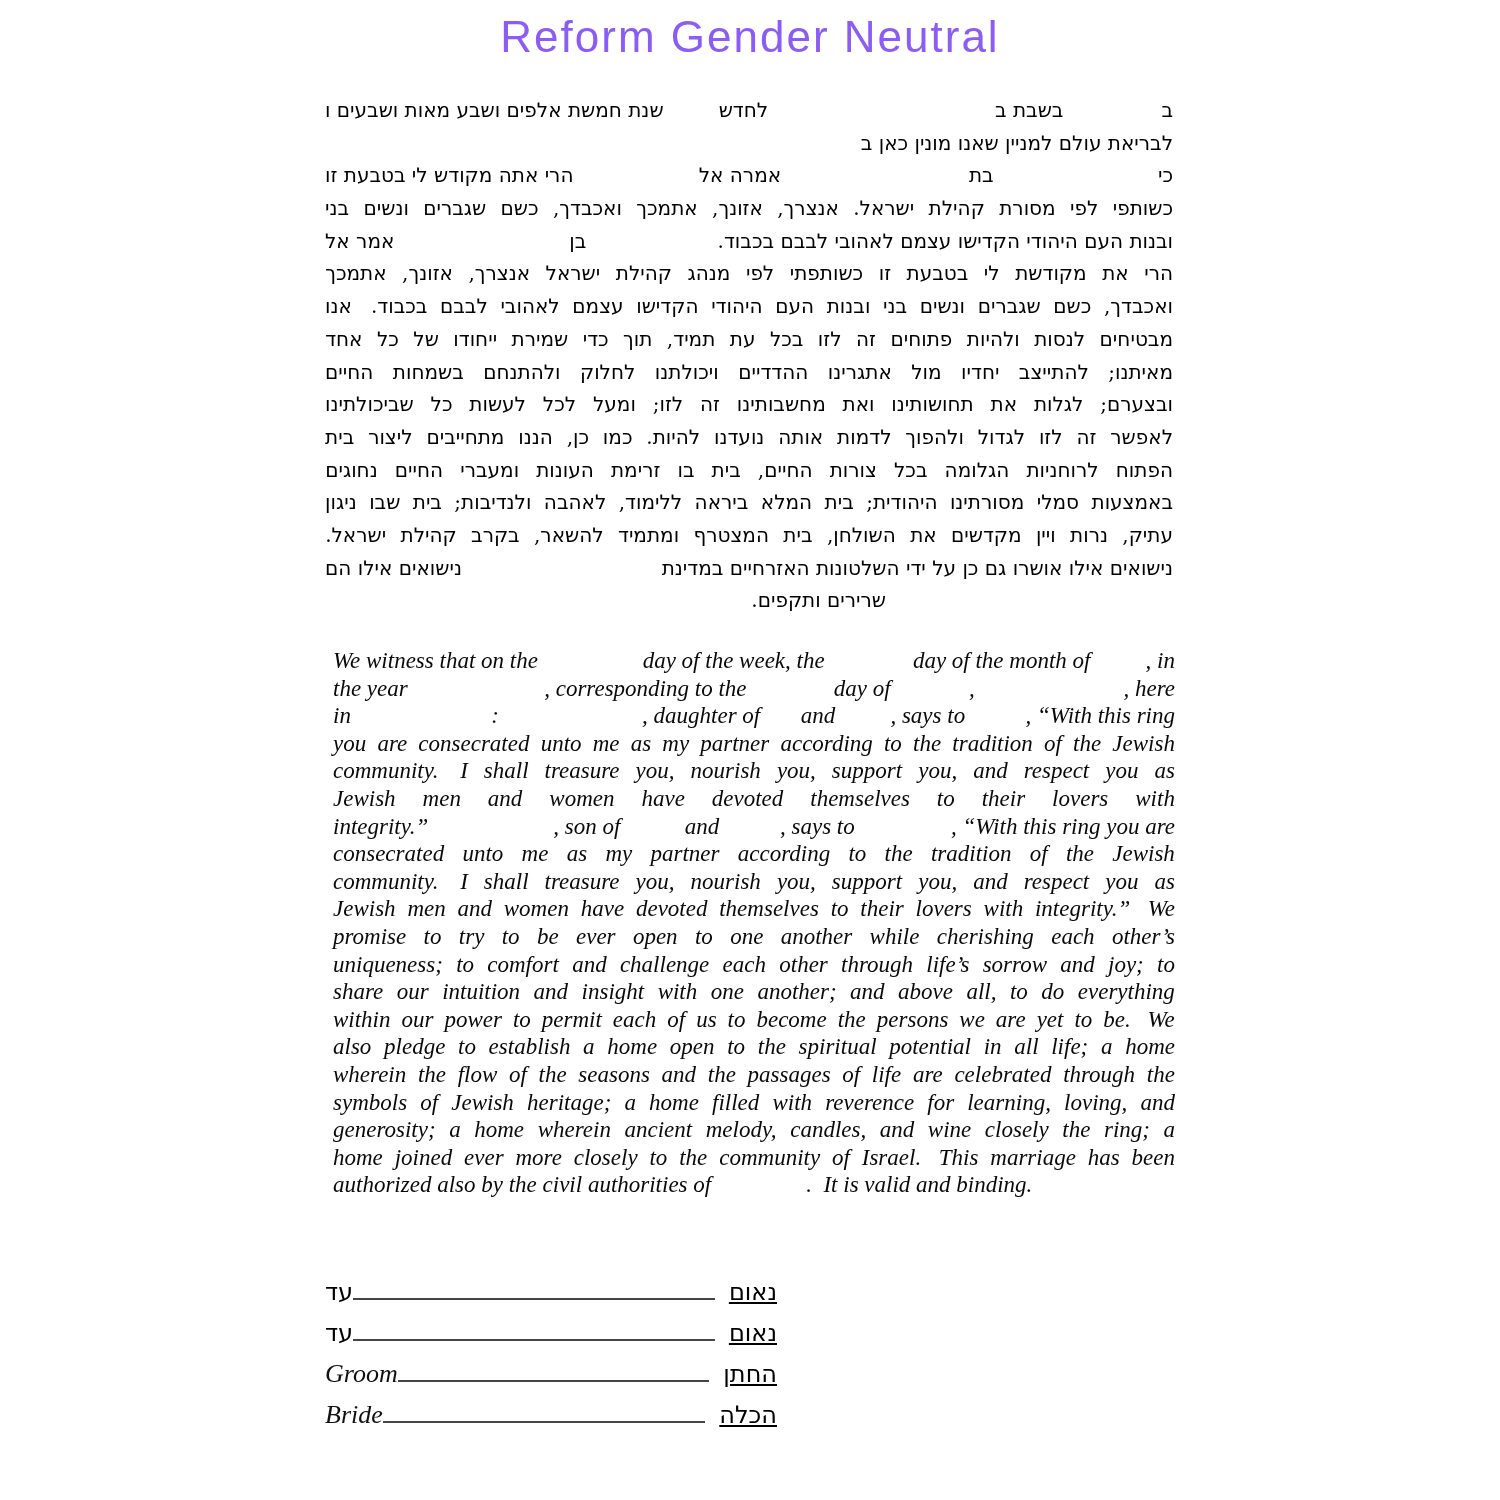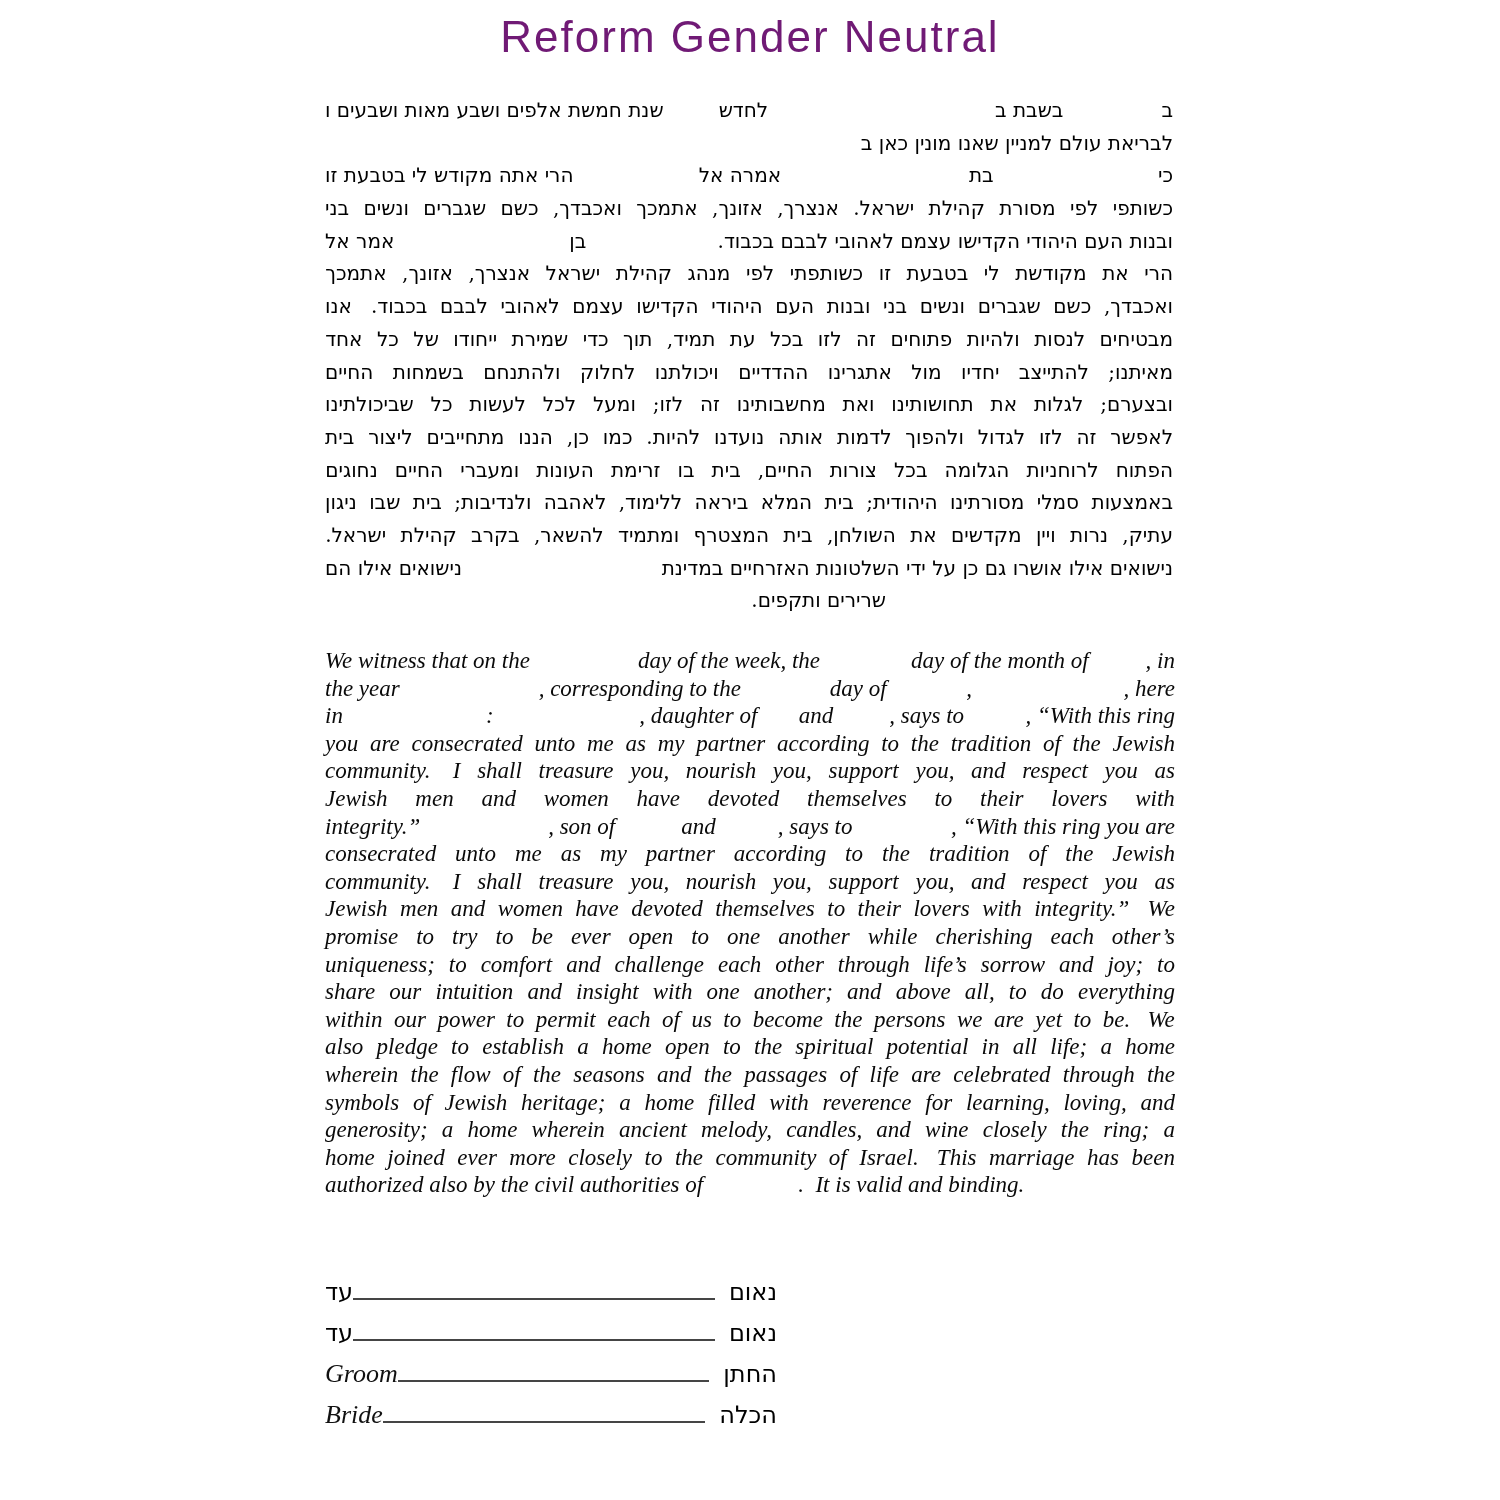--- a/index.html
+++ b/index.html
@@ -1,56 +1,56 @@
 <!DOCTYPE html>
 <html><head>
 <meta charset="utf-8">
 <style>
   html,body{margin:0;padding:0;background:#ffffff;}
   .page{width:1500px;height:1500px;position:relative;background:#ffffff;overflow:hidden;}
 
   .title{
     position:absolute;top:12px;left:0;width:100%;text-align:center;
     font-family:"Liberation Sans",sans-serif;font-weight:400;
-    font-size:44px;letter-spacing:2px;color:#701a75;
+    font-size:44px;letter-spacing:2px;color:#8b5cf6;
   }
 
   .hebrew-block{
     position:absolute;left:325px;top:94px;width:848px;
     direction:rtl;text-align:right;
     font-family:"DejaVu Serif","DejaVu Sans",serif;
     font-size:20px;color:#000;
   }
   .hebrew-block .tline{height:32.7px;line-height:32.7px;white-space:nowrap;}
 
   .english-block{
     position:absolute;left:325px;top:647px;width:850px;
     font-family:"Liberation Serif",serif;font-style:italic;
     font-size:23px;color:#0a0a0a;
   }
-  .english-block .tline{height:27.6px;line-height:27.6px;white-space:nowrap;}
+  .english-block .tline{height:27.6px;line-height:27.6px;white-space:nowrap;margin-left:8px;}
 
   .jflex{display:flex;justify-content:space-between;flex-wrap:nowrap;}
   .gapped{display:flex;flex-wrap:nowrap;}
   .gapped .gap{flex-basis:0;min-width:8px;}
   .gapped .gapfix{flex:0 0 auto;}
 
   .sig-section{position:absolute;left:325px;top:1264px;width:452px;}
   .sig-row{display:flex;align-items:flex-end;height:41px;justify-content:flex-end;}
   .sig-left{flex:0 0 auto;}
   .sig-left.hebrew,.sig-right{
     font-family:"DejaVu Serif","DejaVu Sans",serif;
     font-size:24px;line-height:1.05;color:#000;
   }
   .sig-left.english{
     font-family:"Liberation Serif",serif;font-style:italic;
     font-size:26px;line-height:1.05;color:#111;
   }
   .sig-line{flex:1 1 auto;border-bottom:2px solid #454545;margin:0 0 5px 0;height:1px;}
-  .sig-right{flex:0 0 auto;margin-left:14px;}
+  .sig-right{flex:0 0 auto;margin-left:14px;text-decoration:underline;}
 </style>
 </head>
 <body>
 
 <div class="page">
   <div class="title">Reform Gender Neutral</div>
   <div class="hebrew-block" id="hebrew-block">
       <div class="tline gapped">
         <span>ב</span>
         <span class="gap" style="flex-grow: 80;"></span>

